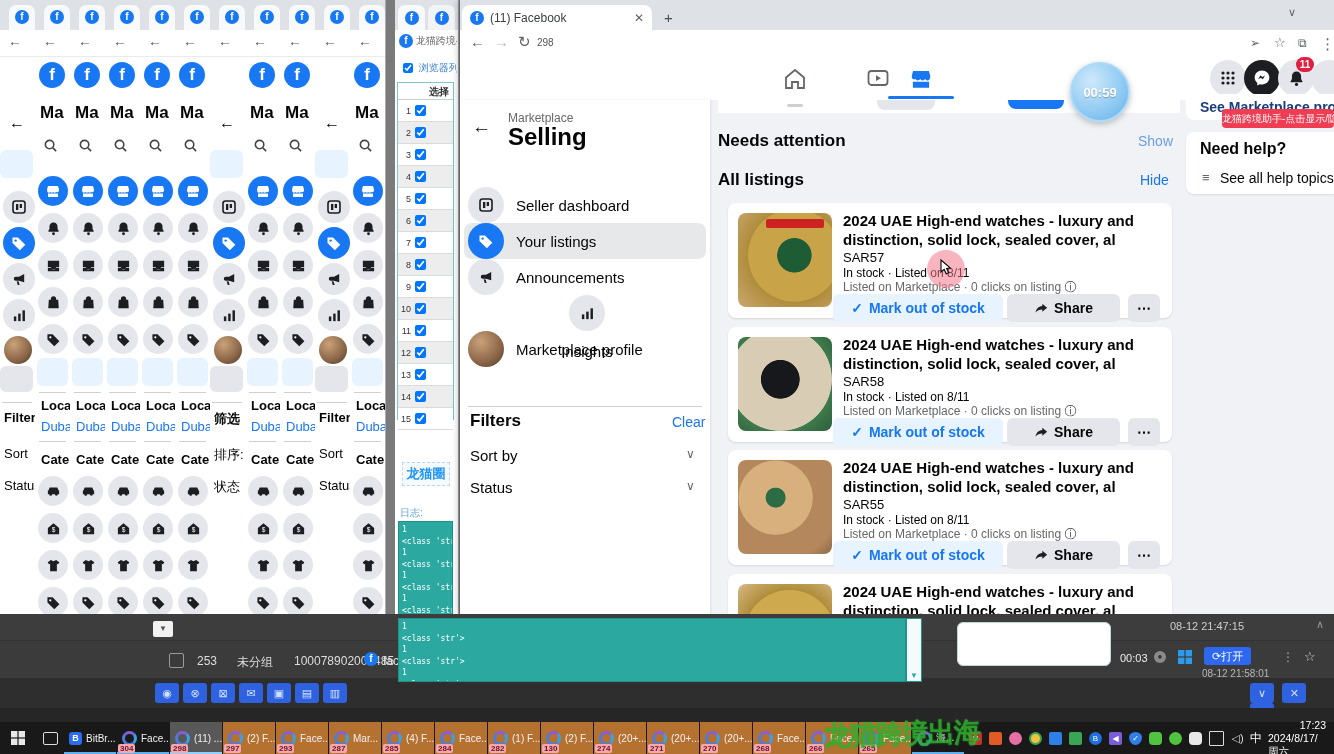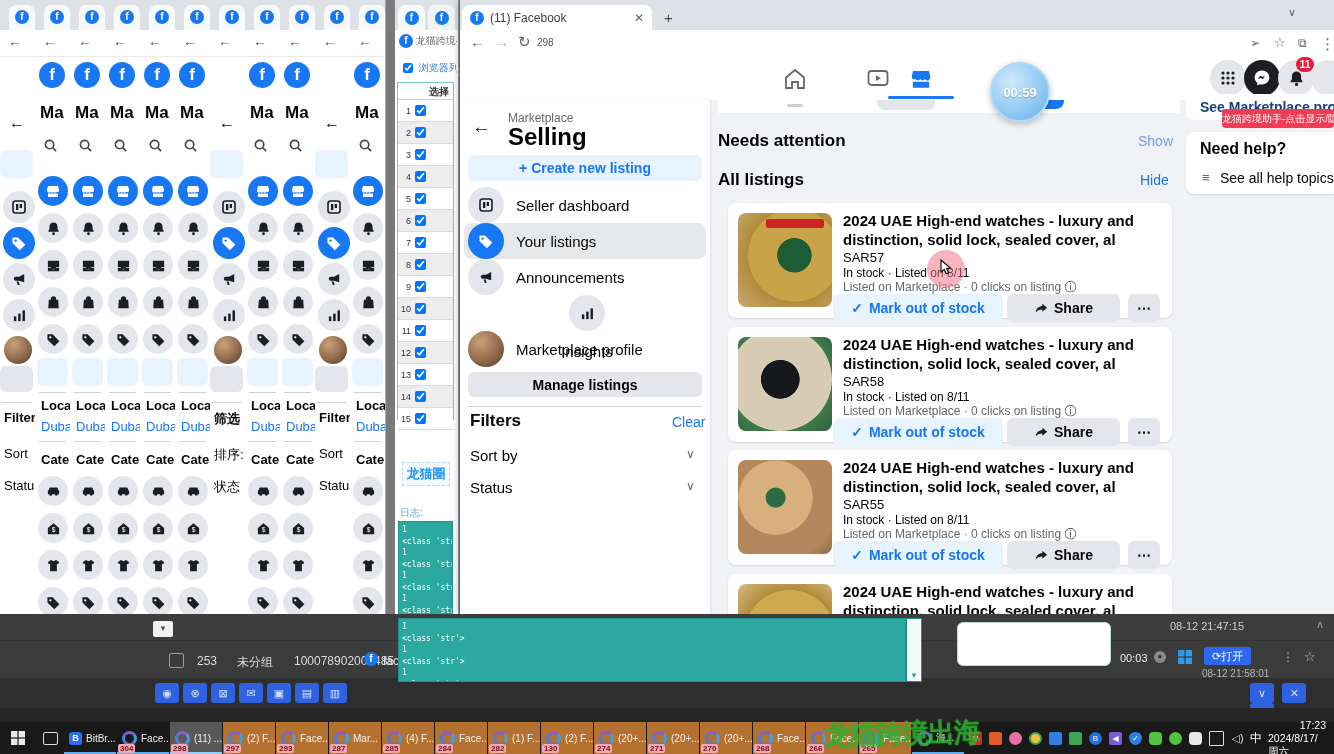--- a/index.html
+++ b/index.html
@@ -930,21 +930,20 @@
       <div class="abs" style="left:836px;top:0;min-width:12px;height:15px;background:#e41e3f;color:#fff;font-size:10px;font-weight:bold;line-height:15px;text-align:center;border-radius:8px;padding:0 3px;">11</div>
       <div class="hcirc avatar" style="left:851px;"></div>
     </div>
 
     <div class="content">
 
       <div class="sidecard">
         <div class="abs" style="left:12px;top:16px;font-size:19px;color:#050505;">←</div>
         <div class="abs" style="left:48px;top:11px;font-size:12px;color:#65676b;">Marketplace</div>
         <div class="abs" style="left:48px;top:23px;font-size:24px;font-weight:800;color:#050505;">Selling</div>
-        <div class="abs btn-lightblue" style="left:8px;top:55px;width:234px;height:26px;font-size:14px;">+ Create new listing</div>
         <div id="side-menu">
             <div class="menu-item" style="top: 87px;">
               <div class="icirc" style="position: static; width: 36px; height: 36px; flex: 0 0 auto;">
                 <svg width="16" height="16" viewBox="0 0 16 16">
                   <rect x="2" y="2" width="12" height="12" rx="2.5" fill="none" stroke="#1c1e21" stroke-width="1.6"></rect>
                   <rect x="5" y="5" width="2.3" height="6" fill="#1c1e21"></rect>
                   <rect x="8.7" y="5" width="2.3" height="4" fill="#1c1e21"></rect>
                 </svg>
               </div>
               <span class="lbl">Seller dashboard</span>
@@ -974,21 +973,20 @@
                   <rect x="11.2" y="2.5" width="2.6" height="11.5"></rect>
                 </svg>
               </div>
               <span class="lbl">Insights</span>
             </div>
             <div class="menu-item" style="top: 231px;">
               <div class="avatar" style="width: 36px; height: 36px; flex: 0 0 auto;"></div>
               <span class="lbl">Marketplace profile</span>
             </div>
           </div>
-        <div class="abs btn-gray" style="left:8px;top:272px;width:234px;height:25px;font-size:14px;">Manage listings</div>
         <div class="abs divline" style="left:8px;top:306px;width:234px;height:1px;"></div>
         <div class="abs" style="left:10px;top:311px;font-size:17px;font-weight:700;color:#050505;">Filters</div>
         <div class="abs blue-link" style="left:212px;top:314px;font-size:14px;">Clear</div>
         <div class="abs" style="left:10px;top:347px;font-size:15px;color:#050505;">Sort by</div>
         <div class="abs" style="left:226px;top:347px;font-size:12px;color:#65676b;">∨</div>
         <div class="abs" style="left:10px;top:379px;font-size:15px;color:#050505;">Status</div>
         <div class="abs" style="left:226px;top:379px;font-size:12px;color:#65676b;">∨</div>
       </div>
 
       <div class="abs" style="left:258px;top:0;width:462px;height:13px;background:#fff;">
@@ -1243,21 +1241,21 @@
         <span class="tri" style="background: transparent; color: rgb(221, 221, 221); font-size: 11px;">◁)</span>
       </div>
     <div style="display:flex;align-items:center;margin:0 6px 0 6px;color:#fff;font-size:12px;">中</div>
     <div style="display:flex;flex-direction:column;justify-content:center;align-items:flex-end;color:#fff;font-size:10.5px;line-height:13px;padding-right:8px;">
       <span>17:23</span>
       <span>2024/8/17/周六</span>
     </div>
   </div>
 
   <div id="graffiti">龙猫跨境出海</div>
-  <div class="abs" style="left:990px;top:62px;width:56px;height:56px;border-radius:50%;z-index:9;
+  <div class="abs" style="left:1070px;top:62px;width:56px;height:56px;border-radius:50%;z-index:9;
        background:radial-gradient(circle at 35% 30%,#cfe9fb,#8ec9f2 60%,#64aee6);border:2px solid #abdafa;
        box-shadow:0 2px 6px rgba(0,0,0,.25);display:flex;align-items:center;justify-content:center;
        color:#fff;font-size:13px;font-weight:600;text-shadow:0 1px 1px rgba(0,0,0,.25);">00:59</div>
   <div class="abs" style="left:927px;top:250px;width:38px;height:38px;border-radius:50%;background:rgba(242,120,140,.55);z-index:9;"></div>
   <svg class="abs" style="left:936px;top:258px;z-index:10;" width="18" height="18" viewBox="0 0 18 18">
     <path d="M5 2l0 12 3.2-2.6 2 4.4 2.4-1.1-2-4.3 3.8-.4z" fill="#fff" stroke="#000" stroke-width="1.1"></path>
   </svg>
 </div>
 
 </body></html>

